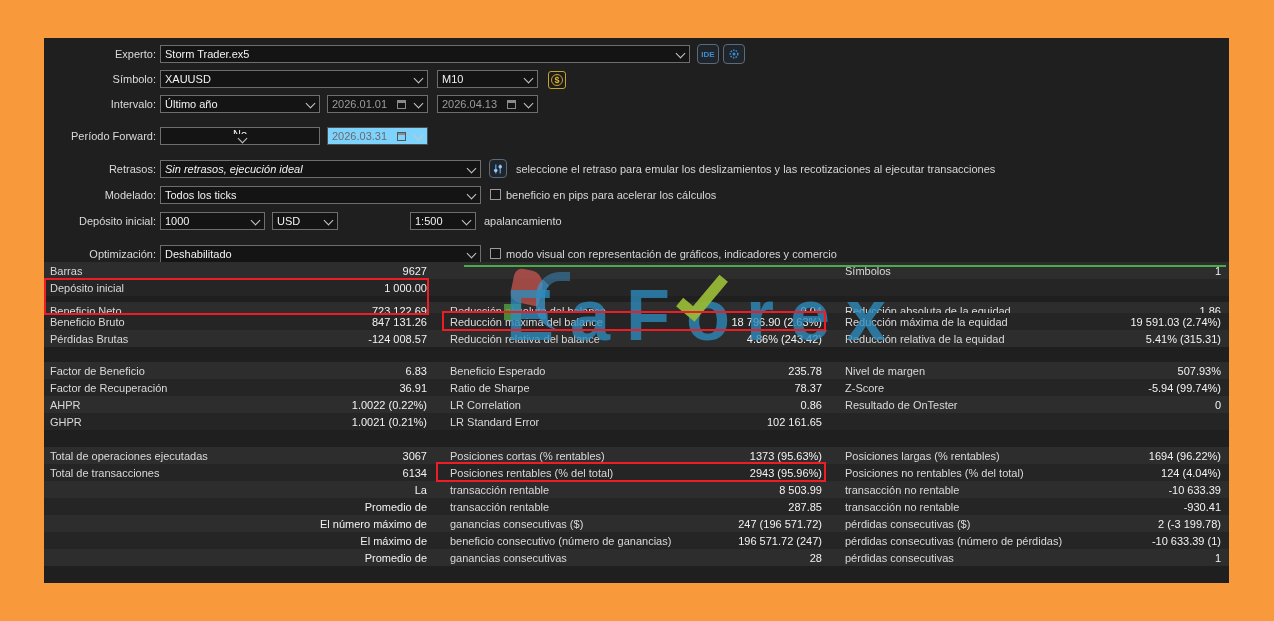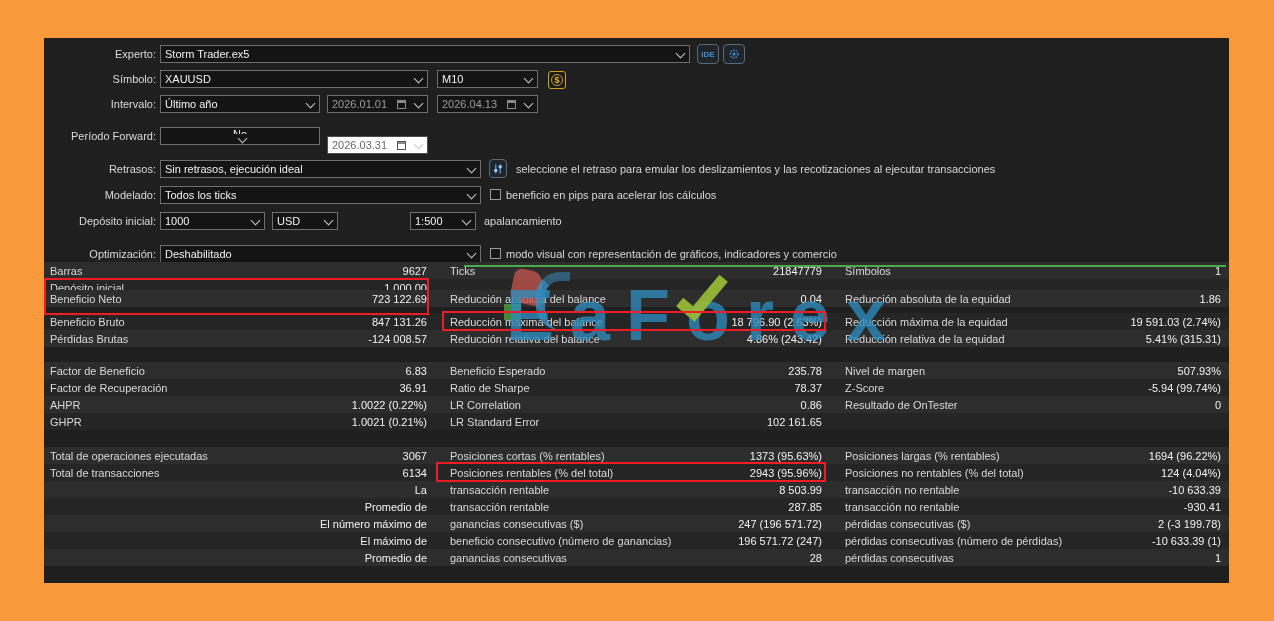--- a/index.html
+++ b/index.html
@@ -7,21 +7,21 @@
   body { background:#f8993b; font-family:"Liberation Sans", sans-serif; font-size:11px; color:#e4e4e4; position:relative; }
 
   .panel { position:absolute; left:44px; top:38px; width:1185px; height:545px; background:#1f1f1f; }
   .flabel { position:absolute; width:112px; text-align:right; color:#dadada; }
   .combo, .inputbox, .datebox { position:absolute; height:18px; background:#141414; border:1px solid #6e6e6e; display:flex; align-items:center; padding:0 4px; color:#f2f2f2; }
   .combo .ctext { flex:1; overflow:hidden; white-space:nowrap; }
   .chev { width:10px; height:10px; position:relative; flex:0 0 10px; margin-left:4px; }
   .chev::before { content:""; position:absolute; left:2px; top:1px; width:6px; height:6px; border-right:1px solid #c8c8c8; border-bottom:1px solid #c8c8c8; transform:rotate(45deg); }
   .datebox { color:#9c9c9c; }
   .datebox .cal { width:9px; height:9px; border:1px solid #8a8a8a; background:linear-gradient(#8a8a8a 0 2px, transparent 2px); margin-left:auto; margin-right:3px; }
-  .datebox.disabled { border-color:#4c4c4c; color:#6a6a6a; background:#ffffff;margin-top:9px; }
+  .datebox.disabled { border-color:#4c4c4c; color:#6a6a6a; background:#7dd3fc; }
   .datebox.disabled .cal { border-color:#555; }
   .sqbtn { position:absolute; width:22px; height:20px; border:1px solid #5a6b7c; border-radius:4px; background:#20252b; display:flex; align-items:center; justify-content:center; color:#3c8fd4; font-size:8px; font-weight:bold; }
   .dollarbtn { position:absolute; width:18px; height:18px; border:1px solid #c9a227; border-radius:3px; background:#1c1c1c; display:flex; align-items:center; justify-content:center; }
   .dollarbtn span { border:1px solid #c9a227; border-radius:50%; width:12px; height:12px; font-size:9px; line-height:11px; text-align:center; color:#e4b52d; font-weight:bold; }
   .checkbox { width:11px; height:11px; border:1px solid #9a9a9a; background:#161616; display:inline-block; flex:0 0 11px; }
   .hinttext { color:#d6d6d6; white-space:nowrap; }
   .gear { width:12px; height:12px; }
 
   
   .results { position:absolute; left:0; top:0; width:1185px; height:545px; }
@@ -111,21 +111,21 @@
     </div>
     <div class="datebox disabled" style="left:283px; top:89px; width:101px;">
       <span>2026.03.31</span>
       <span class="cal"></span>
       <span class="chev"></span>
     </div>
   </div>
 
   <div>
     <span class="flabel" style="top:125px;">Retrasos:</span>
-    <div class="combo" style="left:116px; top:122px; width:321px;">
+    <div class="combo" style="left:116px; top:122px; width:321px;font-style:italic;">
       <span class="ctext">Sin retrasos, ejecución ideal</span>
       <span class="chev"></span>
     </div>
     <div class="sqbtn" style="left:445px; top:121px; width:18px; height:19px;">
       <svg class="gear" viewBox="0 0 16 16">
         <line x1="5" y1="2" x2="5" y2="14" stroke="#3c8fd4" stroke-width="2"></line>
         <line x1="11" y1="2" x2="11" y2="14" stroke="#3c8fd4" stroke-width="2"></line>
         <circle cx="5" cy="10" r="2.4" fill="#9fc3e8"></circle>
         <circle cx="11" cy="5" r="2.4" fill="#9fc3e8"></circle>
       </svg>
@@ -170,44 +170,40 @@
     <span class="hinttext" style="position:absolute; left:462px; top:210px;">modo visual con representación de gráficos, indicadores y comercio</span>
   </div>
 
   <div class="results" id="results">
       <div class="block" style="top: 224px;">
         <div class="trow even" style="top: 0px;">
           <div class="cell c1">
             <span class="lab">Barras</span>
             <span class="val">9627</span>
           </div>
-          <div class="cell c2">
-            <span class="lab">Ticks</span>
-            <span class="val">21847779</span>
-          </div>
           <div class="cell c3">
             <span class="lab">Símbolos</span>
             <span class="val">1</span>
           </div>
         </div>
         <div class="trow odd" style="top: 17px;">
           <div class="cell c1">
             <span class="lab">Depósito inicial</span>
             <span class="val">1 000.00</span>
           </div>
           <div class="cell c2">
             <span class="lab"></span>
             <span class="val"></span>
           </div>
           <div class="cell c3">
             <span class="lab"></span>
             <span class="val"></span>
           </div>
         </div>
-        <div class="trow even" style="top: 28px;">
+        <div class="trow even" style="top: 40px;">
           <div class="cell c1">
             <span class="lab">Beneficio Neto</span>
             <span class="val">723 122.69</span>
           </div>
           <div class="cell c2">
             <span class="lab">Reducción absoluta del balance</span>
             <span class="val">0.04</span>
           </div>
           <div class="cell c3">
             <span class="lab">Reducción absoluta de la equidad</span>

